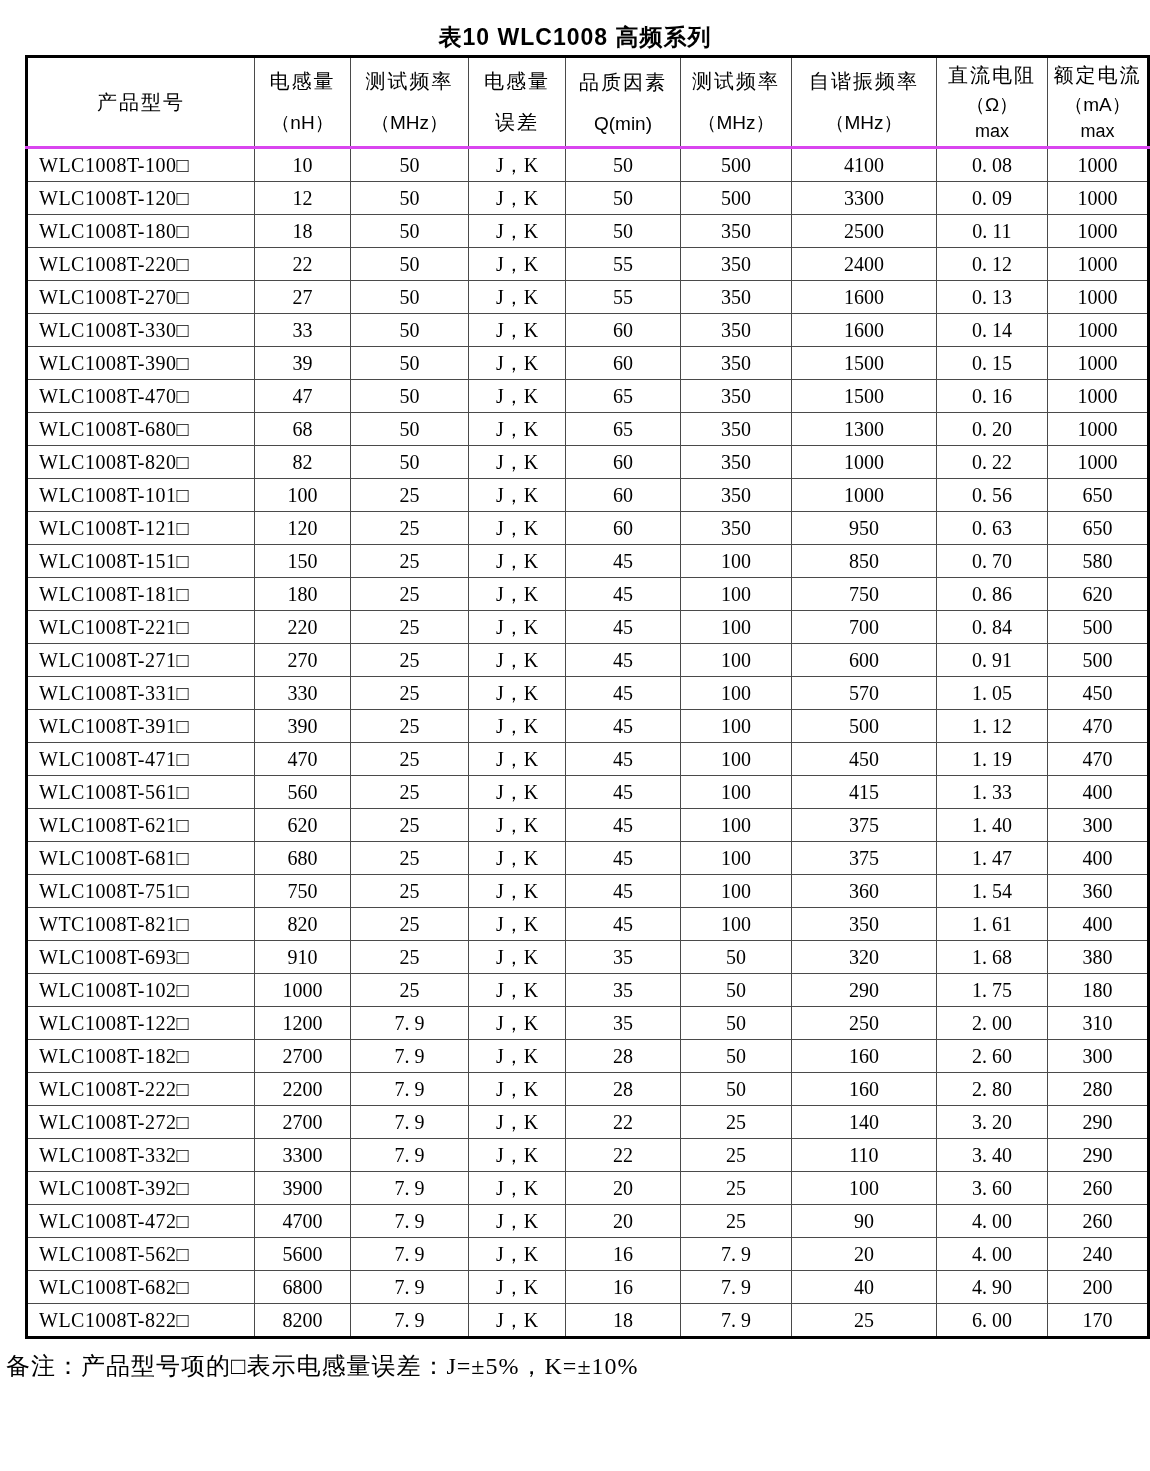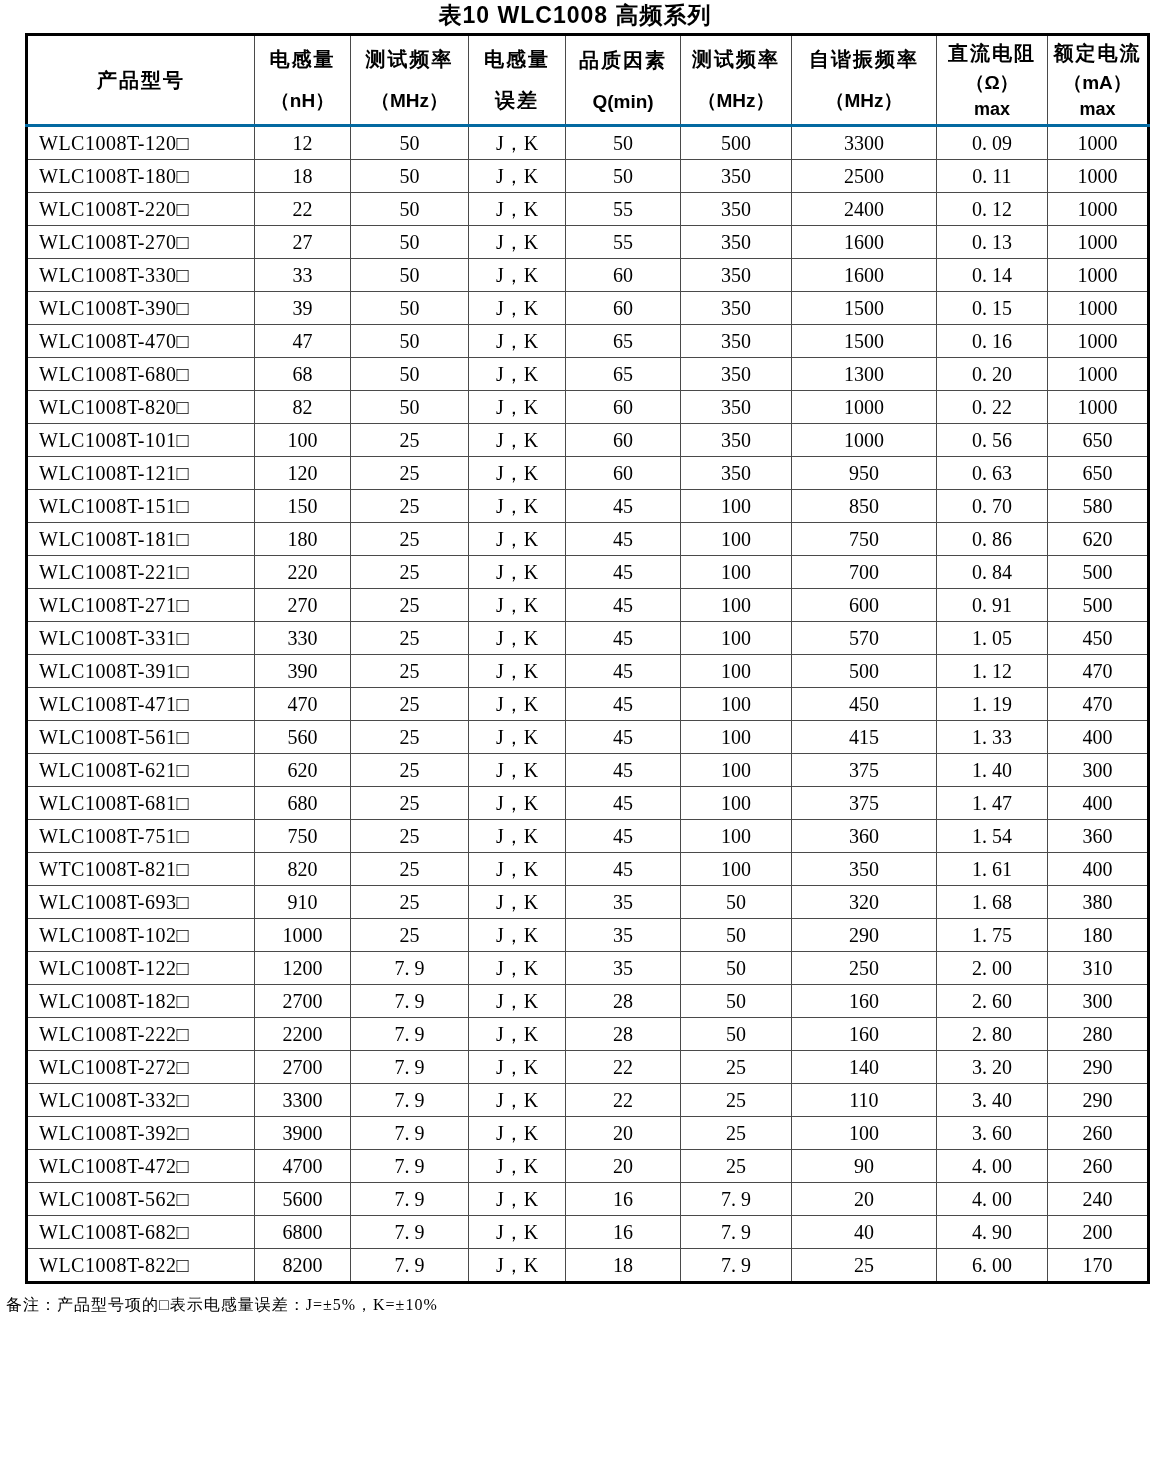--- a/index.html
+++ b/index.html
@@ -13,42 +13,42 @@
     position: relative;
     font-family: "Liberation Serif", serif;
     color: #000;
   }
   .page-title {
     text-align: center;
     font-family: "Liberation Sans", sans-serif;
     font-weight: bold;
     font-size: 23px;
     letter-spacing: 1px;
-    padding-top: 1px;
+    padding-top: 23px;
     height: 32px;
     line-height: 28px;
   }
   table.spec-table {
     border-collapse: collapse;
     table-layout: fixed;
     width: 1122px;
     margin-left: 25px;
     border: 3px solid #000;
   }
   .spec-table th,
   .spec-table td {
     border: 1px solid #4a4a4a;
     padding: 0;
     text-align: center;
     overflow: hidden;
   }
   .spec-table thead th {
-    border-bottom: 3px solid #0369a1;
+    border-bottom: 3px solid #d946ef;
     height: 88px;
-    font-weight: bold;
+    font-weight: normal;
     vertical-align: middle;
   }
   .th-stack {
     display: flex;
     flex-direction: column;
     justify-content: space-around;
     height: 82px;
     padding: 3px 0;
   }
   .th-line-cn {
@@ -70,21 +70,21 @@
     line-height: 32px;
     white-space: nowrap;
   }
   .spec-table tbody td:first-child {
     text-align: left;
     padding-left: 11px;
     letter-spacing: 0.5px;
   }
   .footnote {
     margin: 11px 0 0 6px;
-    font-size: 16px;
+    font-size: 24px;
     font-family: "Liberation Serif", serif;
     letter-spacing: 1px;
   }
 </style>
 </head>
 <body>
 
 <div class="page-title">表10  WLC1008 高频系列</div>
 
 <table class="spec-table">
@@ -153,20 +153,31 @@
         <div class="th-stack">
           <div class="th-line-cn">额定电流</div>
           <div class="th-line-unit">（mA）</div>
           <div class="th-line-max">max</div>
         </div>
       </th>
     </tr>
   </thead>
   <tbody>
       <tr>
+        <td>WLC1008T-100□</td>
+        <td>10</td>
+        <td>50</td>
+        <td>J，K</td>
+        <td>50</td>
+        <td>500</td>
+        <td>4100</td>
+        <td>0. 08</td>
+        <td>1000</td>
+      </tr>
+      <tr>
         <td>WLC1008T-120□</td>
         <td>12</td>
         <td>50</td>
         <td>J，K</td>
         <td>50</td>
         <td>500</td>
         <td>3300</td>
         <td>0. 09</td>
         <td>1000</td>
       </tr>

